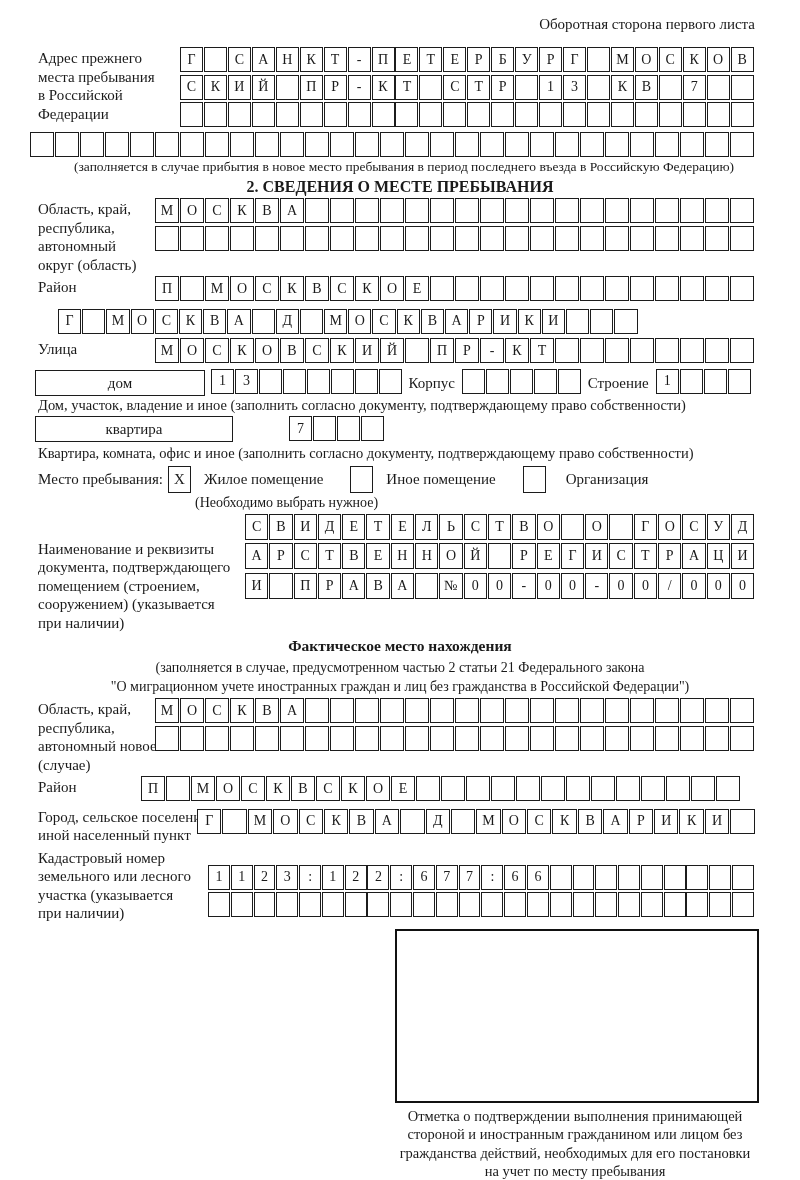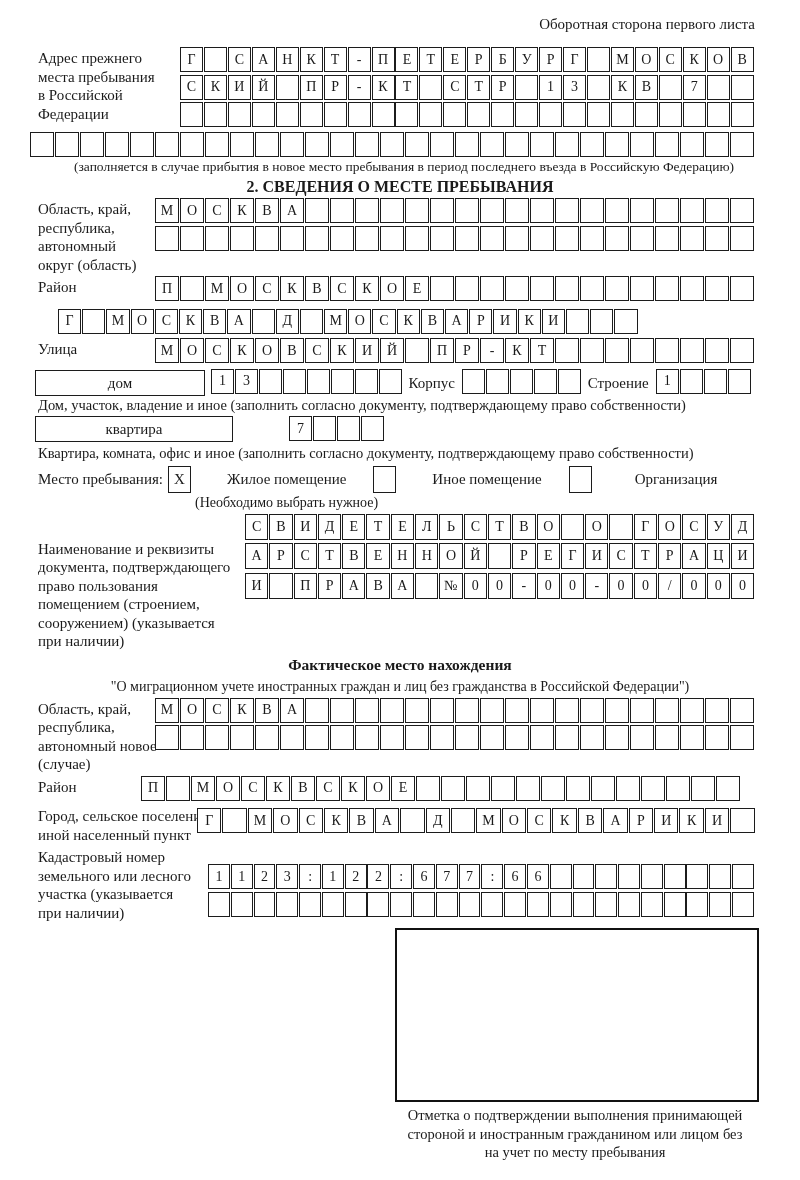--- a/index.html
+++ b/index.html
@@ -40,21 +40,21 @@
   .kvbox{width:198px;margin-right:8px;}
   .inl{font-size:15px;line-height:26px;margin:0 7px 0 6px;white-space:nowrap;}
   .note-l{margin:1px 0 2px 38px;font-size:14.5px;}
   .aptrow{display:flex;align-items:flex-start;margin:2px 0 1px 35px;gap:48px;}
   .stay{display:flex;align-items:center;margin:4px 0 0 38px;font-size:15px;}
   .slbl{margin-right:5px;white-space:nowrap;}
   .cbox{
     box-sizing:border-box;flex-shrink:0;width:23px;height:27px;border:1.6px solid #1c1c1c;
     display:flex;align-items:center;justify-content:center;font-size:15px;margin-right:13px;background:#fff;
   }
-  .sopt{margin-right:27px;white-space:nowrap;margin-left:23px;}
+  .sopt{margin-right:27px;white-space:nowrap;}
   .stay-note{margin:2px 0 3px 195px;font-size:14px;}
   .cad-rows{margin-top:18px;}
   .stamp{width:360px;height:170px;border:2px solid #111;margin:6px 0 0 395px;background:#fff;}
   .caption{margin:4px 0 0 378px;width:394px;text-align:center;font-size:14.5px;line-height:18.5px;}
 </style>
 </head>
 <body>
 
 <div class="corner">Оборотная сторона первого листа</div>
 
@@ -382,21 +382,20 @@
   <span class="sopt">Иное помещение</span>
   <span class="cbox" style="margin-right:20px;"></span>
   <span class="sopt">Организация</span>
 </div>
 <div class="stay-note">(Необходимо выбрать нужное)</div>
 
 <div class="field">
   <div class="lbl w207">
       <div class="ln">Наименование и реквизиты</div>
       <div class="ln">документа, подтверждающего</div>
-      <div class="ln">право пользования</div>
       <div class="ln">помещением (строением,</div>
       <div class="ln">сооружением) (указывается</div>
       <div class="ln">при наличии)</div>
     </div>
   <div class="rows">
     <div class="cellrow doc">
         <div class="cell">С</div>
         <div class="cell">В</div>
         <div class="cell">И</div>
         <div class="cell">Д</div>
@@ -462,20 +461,21 @@
         <div class="cell">/</div>
         <div class="cell">0</div>
         <div class="cell">0</div>
         <div class="cell">0</div>
       </div>
   </div>
 </div>
 
 <div class="h-bold2">Фактическое место нахождения</div>
 <div class="note-lines-c">
+    <div class="ln">(заполняется в случае, предусмотренном частью 2 статьи 21 Федерального закона</div>
     <div class="ln">"О миграционном учете иностранных граждан и лиц без гражданства в Российской Федерации")</div>
   </div>
 
 <div class="field">
   <div class="lbl w117">
       <div class="ln">Область, край,</div>
       <div class="ln">республика,</div>
       <div class="ln">автономный новое</div>
       <div class="ln">(случае)</div>
     </div>
@@ -656,14 +656,15 @@
         <div class="cell"></div>
         <div class="cell"></div>
       </div>
   </div>
 </div>
 
 <div class="stamp"></div>
 <div class="caption">
     <div class="ln">Отметка о подтверждении выполнения принимающей</div>
     <div class="ln">стороной и иностранным гражданином или лицом без</div>
+    <div class="ln">гражданства действий, необходимых для его постановки</div>
     <div class="ln">на учет по месту пребывания</div>
   </div>
 
 </body></html>

